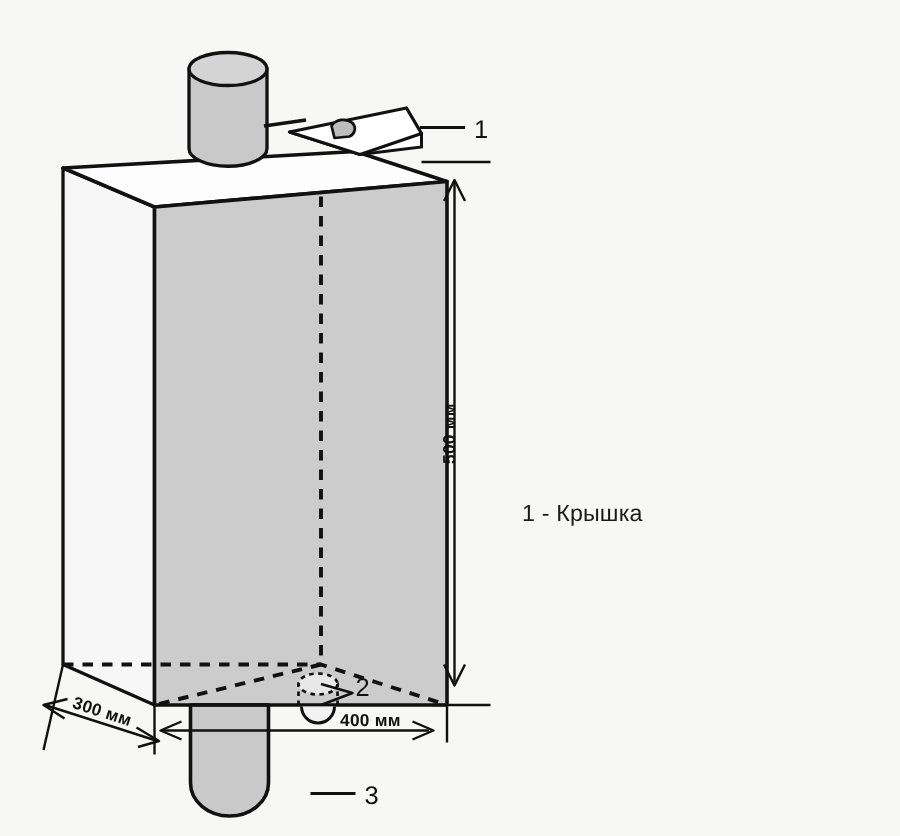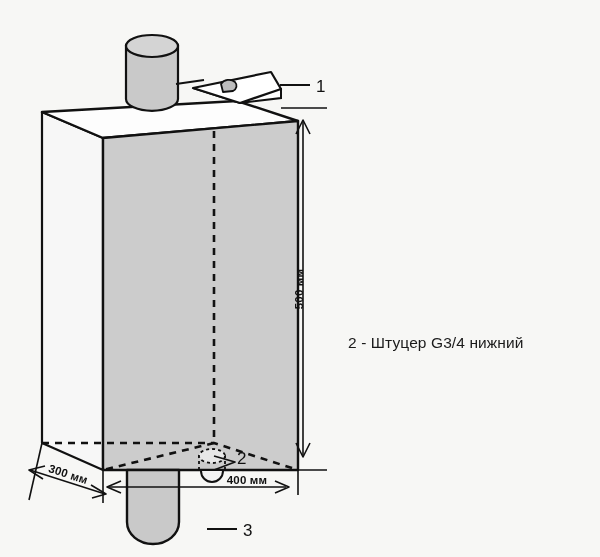--- a/index.html
+++ b/index.html
@@ -147,16 +147,16 @@
 
       <polyline points="121,481 107,487 121,493" fill="none" stroke="#111111" stroke-width="1.6" stroke-linejoin="round"></polyline>
       <polyline points="275,481 289,487 275,493" fill="none" stroke="#111111" stroke-width="1.6" stroke-linejoin="round"></polyline>
 
       <text class="dimtext" x="247" y="484" text-anchor="middle">400 мм</text>
     </g>
 
   </svg>
 
   <div class="legend">
-    <div class="legend-row">2 - Штуцер G3/4 нижний</div>
+    <div class="legend-row">1 - Крышка</div>
   </div>
 
 </div>
 
 </body></html>

